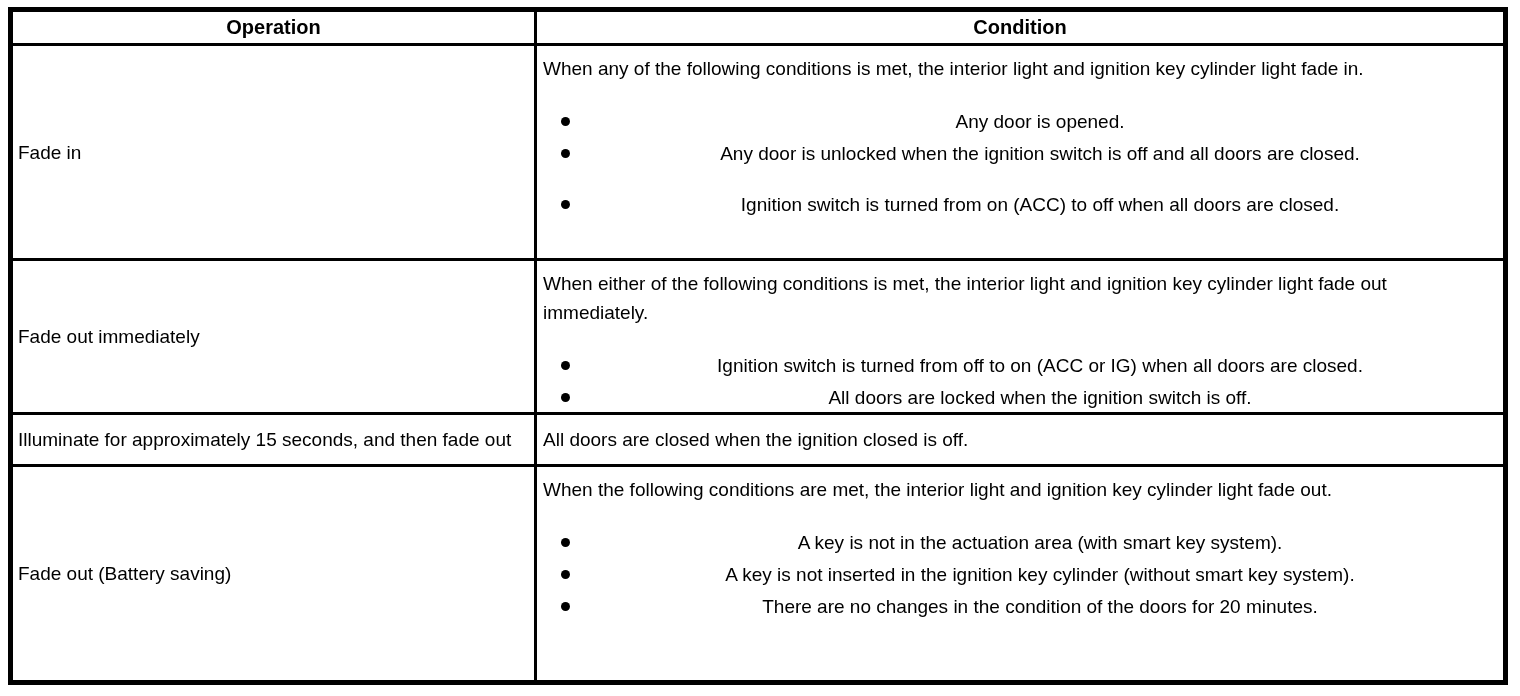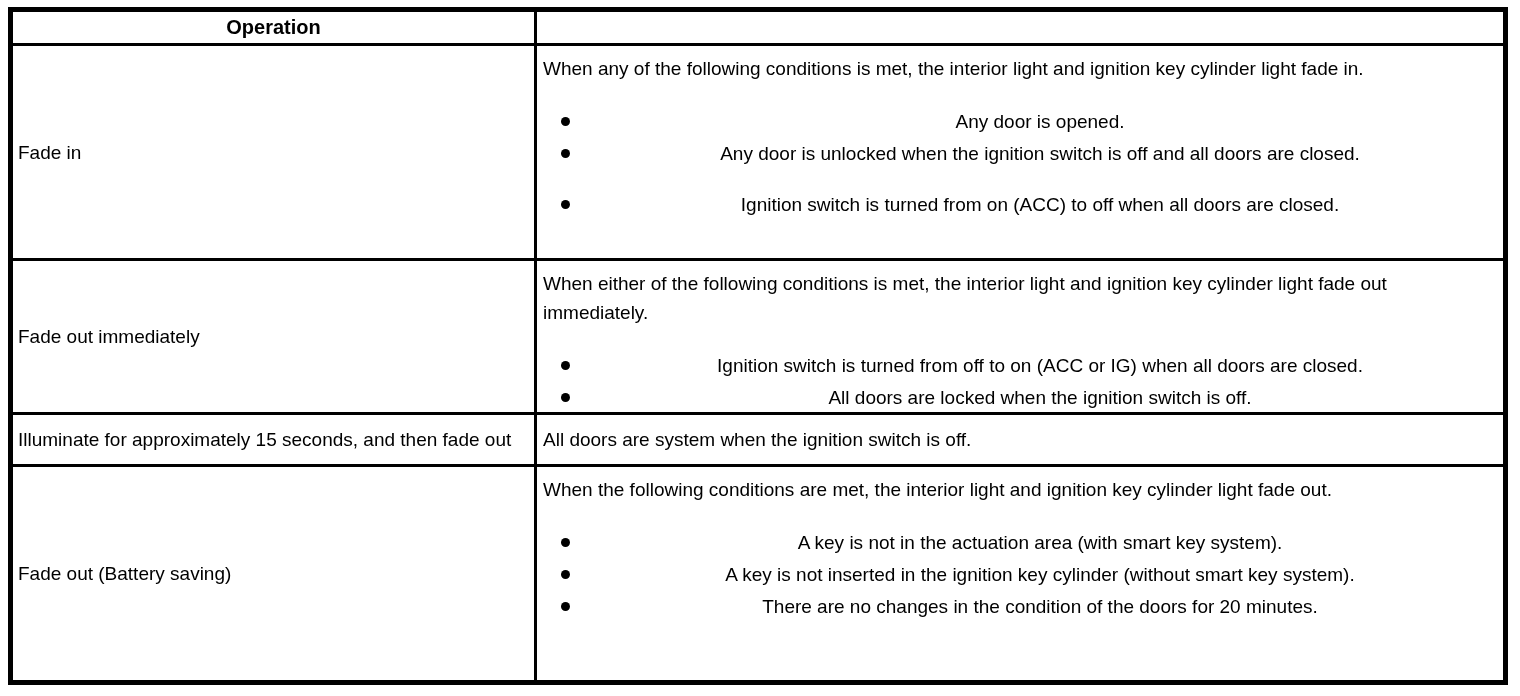--- a/index.html
+++ b/index.html
@@ -97,20 +97,21 @@
   ul.cond-bullets li.gap-before { margin-top: 22px; }
 </style>
 </head>
 <body>
 
 <div class="page">
   <div class="spec-table">
 
     <div class="t-row header-row">
       <div class="op-cell header-cell">Operation</div>
+      <div class="cond-cell header-cell">Condition</div>
     </div>
 
     <div class="t-row row-fade-in">
       <div class="op-cell">Fade in</div>
       <div class="cond-cell">
         <div class="intro">When any of the following conditions is met, the interior light and ignition key cylinder light fade in.</div>
         <ul class="cond-bullets">
           <li>Any door is opened.</li>
           <li>Any door is unlocked when the ignition switch is off and all doors are closed.</li>
           <li class="gap-before">Ignition switch is turned from on (ACC) to off when all doors are closed.</li>
@@ -125,21 +126,21 @@
         <ul class="cond-bullets">
           <li>Ignition switch is turned from off to on (ACC or IG) when all doors are closed.</li>
           <li>All doors are locked when the ignition switch is off.</li>
         </ul>
       </div>
     </div>
 
     <div class="t-row row-illuminate">
       <div class="op-cell">Illuminate for approximately 15 seconds, and then fade out</div>
       <div class="cond-cell center-v">
-        <div class="intro">All doors are system when the ignition switch is off.</div>
+        <div class="intro">All doors are closed when the ignition closed is off.</div>
       </div>
     </div>
 
     <div class="t-row row-battery-saving">
       <div class="op-cell">Fade out (Battery saving)</div>
       <div class="cond-cell">
         <div class="intro">When the following conditions are met, the interior light and ignition key cylinder light fade out.</div>
         <ul class="cond-bullets">
           <li>A key is not in the actuation area (with smart key system).</li>
           <li>A key is not inserted in the ignition key cylinder (without smart key system).</li>

